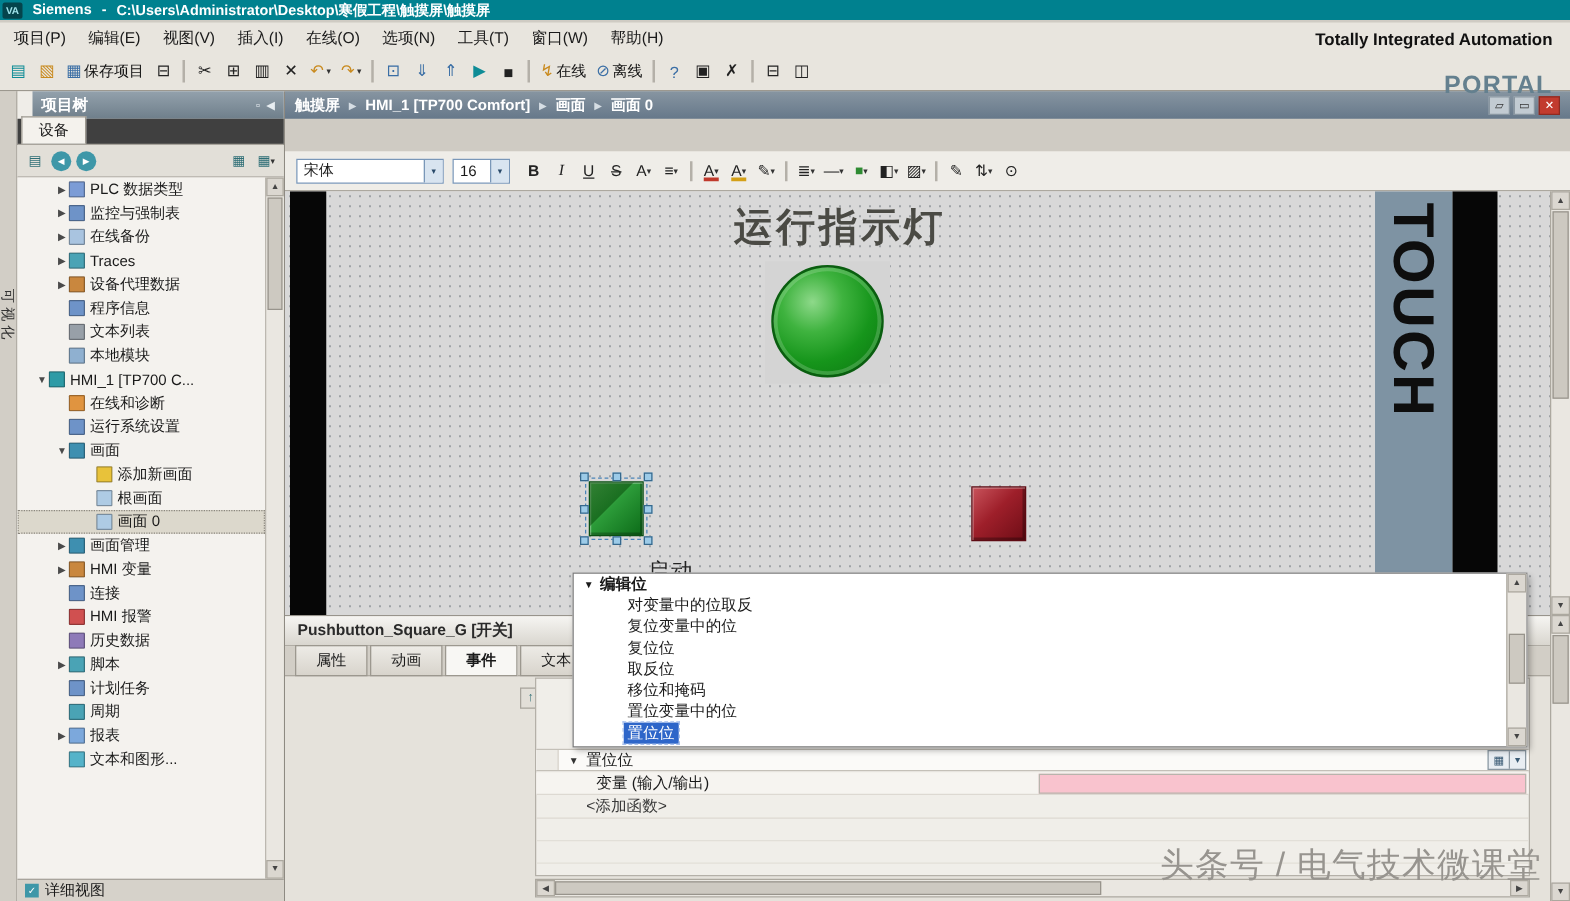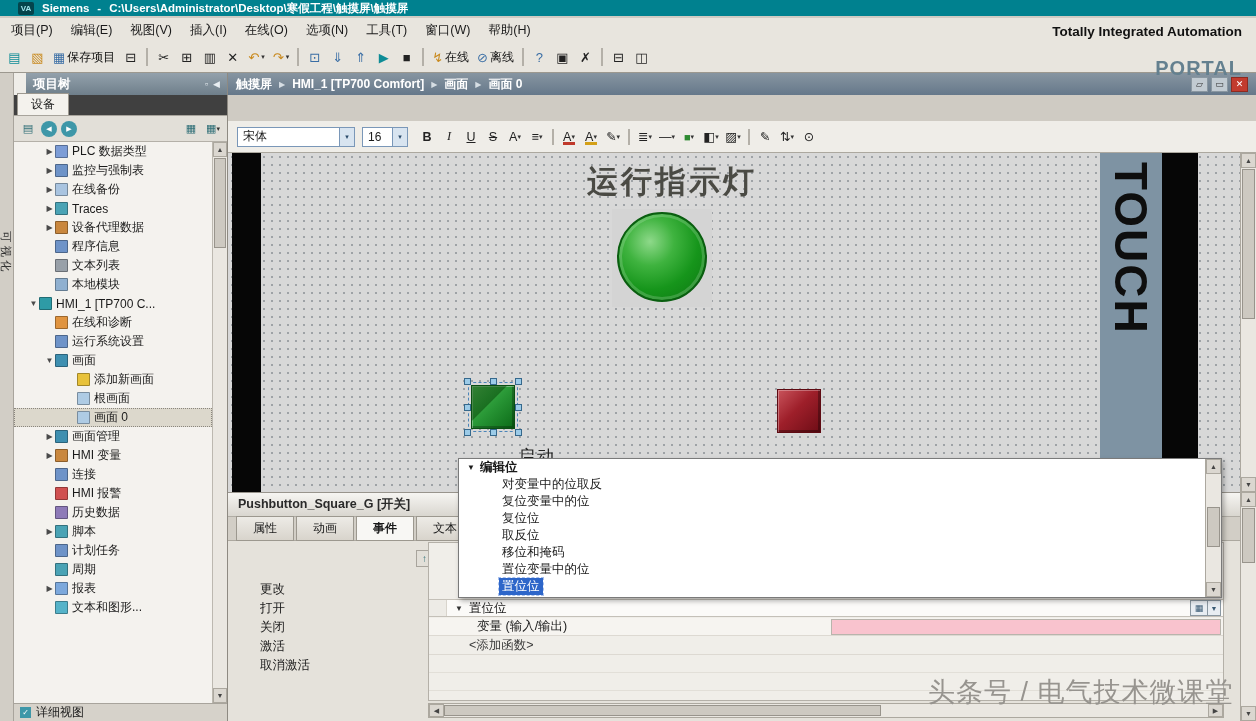--- a/index.html
+++ b/index.html
@@ -2,21 +2,21 @@
 <html style="--titlebar: #00818F; --accent-sel: #2E66C9; --pink-field: #F9C3CE; --touch-strip: #7E93A3; --portal: #64808F;"><head>
 <meta charset="utf-8">
 <style>
   * { margin:0; padding:0; box-sizing:border-box; }
   body { background:#777; font-family:"Liberation Sans","DejaVu Sans",sans-serif; }
   .screen { position:relative; width:1256px; height:721px; background:#CFCBC3; overflow:hidden;
             font-size:12px; color:#1a1a1a; }
 
   
   .titlebar { position:absolute; left:0; top:0; right:0; height:16px; background:var(--titlebar,#00818F);
-              color:#fff; display:flex; align-items:center; gap:8px; padding:0 18px; font-size:11.5px; font-weight:bold; }
+              color:#fff; display:flex; align-items:center; gap:8px; padding:0 2px; font-size:11.5px; font-weight:bold; }
   .logo { width:16px; height:13px; background:#04444C; color:#9FE3EA; font-size:8px; font-weight:bold;
           display:flex; align-items:center; justify-content:center; border-radius:2px; flex:none; }
 
   
   .topchrome { position:absolute; left:0; top:18px; right:0; height:55px; background:#E8E5DE; border-bottom:1px solid #9C988F; }
   .menubar { position:absolute; left:2px; top:0; height:24px; display:flex; align-items:center; }
   .menu-item { padding:4px 9px; font-size:12.5px; cursor:default; }
   .brand { position:absolute; right:14px; top:6px; text-align:right; z-index:5; }
   .brand .b1 { font-weight:bold; font-size:13.5px; color:#111; }
   .brand .b2 { font-weight:bold; font-size:20px; color:var(--portal,#64808F); letter-spacing:1px; margin-top:18px; }
@@ -636,38 +636,20 @@
   <div class="props">
     <div class="pr-header">Pushbutton_Square_G  [开关]</div>
     <div class="pr-tabs">
 
     <span class="pr-tab"><span>属性</span></span>
         <span class="pr-tab"><span>动画</span></span>
         <span class="pr-tab active"><span>事件</span></span>
         <span class="pr-tab"><span>文本</span></span>
       </div>
     <div class="pr-body">
-      <div class="ev-list">
-
-      <div class="ev-item">
-            <span>更改</span>
-          </div>
-          <div class="ev-item">
-            <span>打开</span>
-          </div>
-          <div class="ev-item">
-            <span>关闭</span>
-          </div>
-          <div class="ev-item">
-            <span>激活</span>
-          </div>
-          <div class="ev-item">
-            <span>取消激活</span>
-          </div>
-        </div>
       <div class="mv">
         <span class="mvb">↑</span>
         <span class="mvb">↓</span>
       </div>
       <div class="fn-area">
         <div class="fn-rowA">
           <span class="fn-selcol"></span>
           <span class="fn-arrow">▼</span>
           <span class="fn-name">置位位</span>
           <span class="fn-combo">

